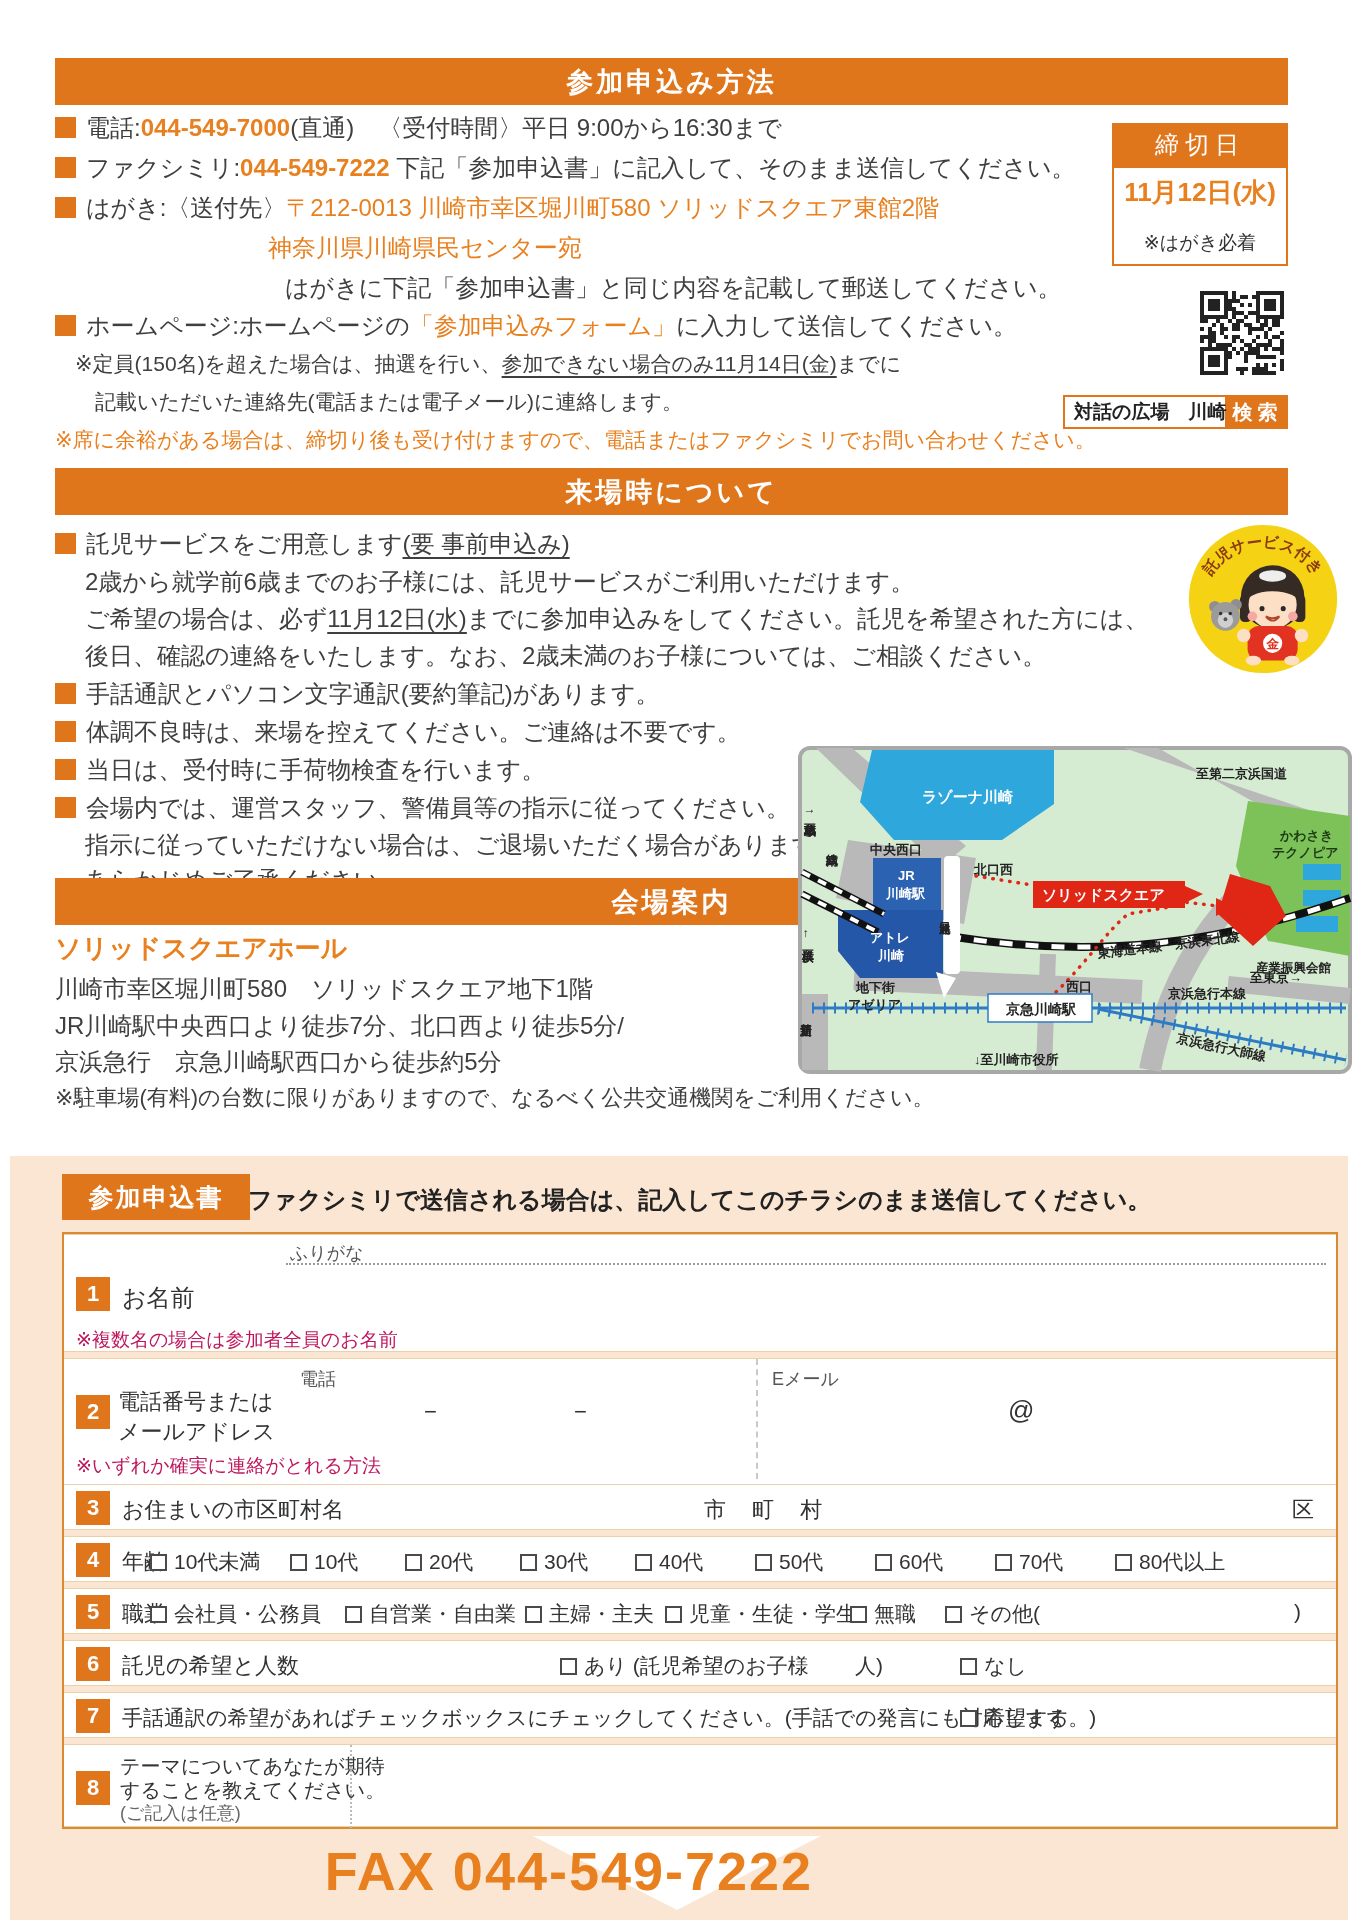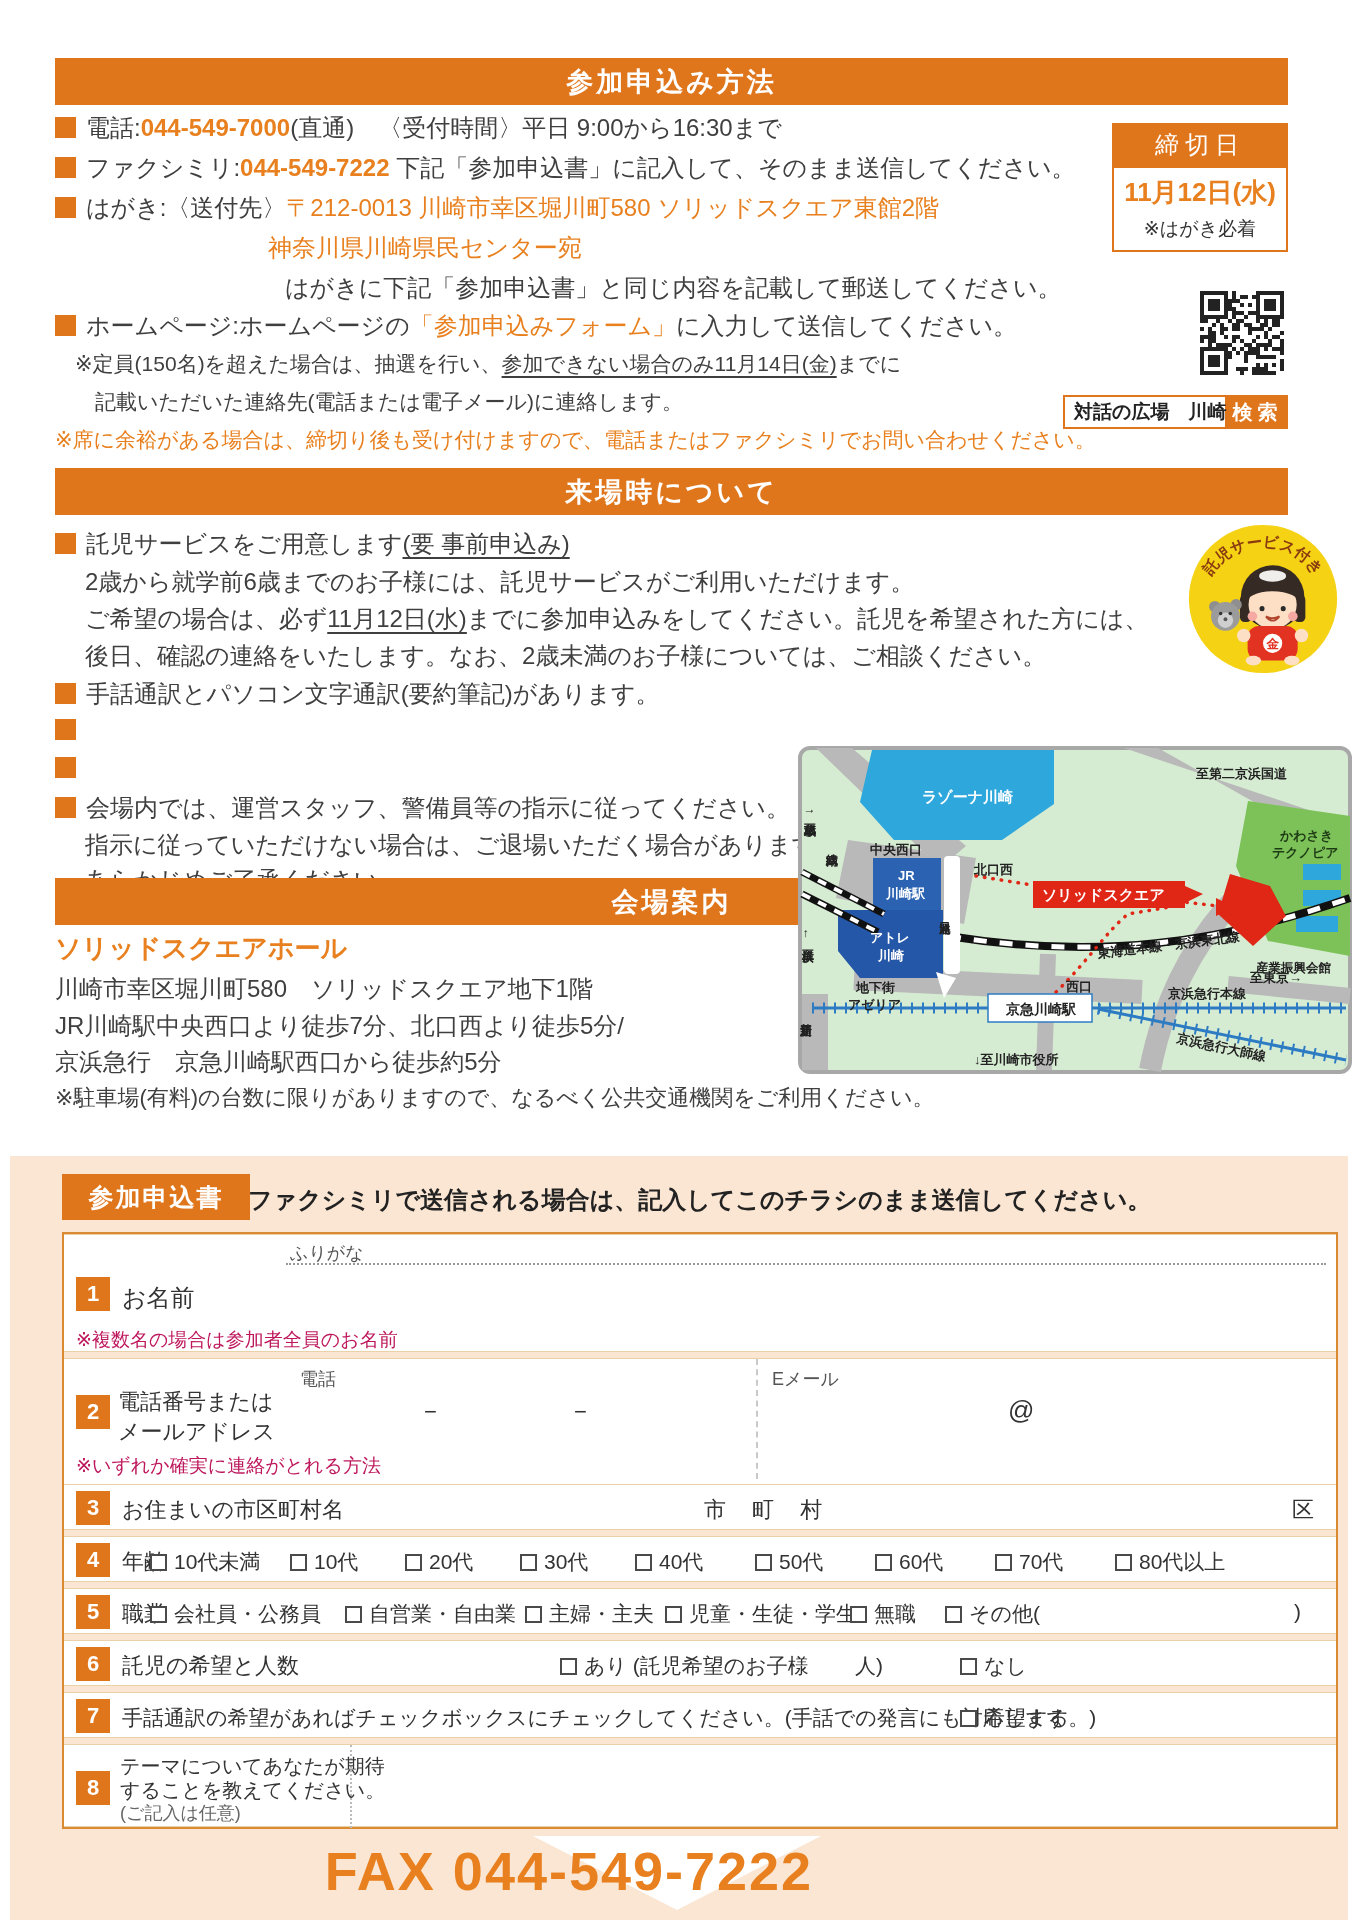--- a/index.html
+++ b/index.html
@@ -11,21 +11,21 @@
 .line{position:absolute;font-size:24px;font-weight:500;white-space:nowrap;color:#3f3f3f}
 .bullet{display:inline-block;width:21px;height:21px;background:#e0761c;margin-right:10px;vertical-align:-2px}
 .onum{color:#e8801f;font-weight:700}
 .otext{color:#e8801f}
 .u{text-decoration:underline;text-underline-offset:5px;text-decoration-thickness:2px}
 .n21{font-size:21px}
 .deadbox{position:absolute;left:1112px;top:123px;width:176px}
 .deadhead{background:#e0761c;color:#fff;font-size:24px;font-weight:400;letter-spacing:6px;text-align:center;padding:6px 0 5px}
 .deadbody{background:#fff;border:2px solid #e0761c;text-align:center;padding:7px 0 8px}
 .deaddate{color:#e8801f;font-size:26px;font-weight:700;white-space:nowrap}
-.deadnote{color:#333;font-size:19px;margin-top:6px}
+.deadnote{color:#333;font-size:19px;margin-top:20px}
 .search{position:absolute;left:1063px;top:395px;height:34px;display:flex}
 .sbox{width:164px;border:2px solid #e0761c;background:#fff;font-size:19px;font-weight:600;color:#222;
       display:flex;align-items:center;padding-left:9px;white-space:nowrap}
 .sbtn{width:61px;background:#e0761c;color:#fff;font-size:20px;font-weight:700;letter-spacing:5px;
       display:flex;align-items:center;justify-content:center}
 .peach{position:absolute;left:10px;top:1156px;width:1338px;height:764px;background:#fae6d3}
 .formtitle{position:absolute;left:62px;top:1174px;width:188px;height:46px;background:#e0761c;color:#fff;
       font-size:25px;font-weight:700;display:flex;align-items:center;justify-content:center;letter-spacing:2px}
 .instr{position:absolute;left:248px;top:1184px;font-size:24px;font-weight:600;color:#222;white-space:nowrap}
 .ftable{position:absolute;left:62px;top:1232px;width:1276px;height:597px;background:#fae6d3;border:2px solid #d98a33}
@@ -110,24 +110,24 @@
 </div>
 <div class="line" style="left:85px;top:566px">2歳から就学前6歳までのお子様には、託児サービスがご利用いただけます。</div>
 <div class="line" style="left:85px;top:603px">
   <span>ご希望の場合は、必ず</span><span class="u">11月12日(水)</span><span>までに参加申込みをしてください。託児を希望された方には、</span>
 </div>
 <div class="line" style="left:85px;top:640px">後日、確認の連絡をいたします。なお、2歳未満のお子様については、ご相談ください。</div>
 <div class="line" style="left:55px;top:678px">
   <span class="bullet"></span><span>手話通訳とパソコン文字通訳(要約筆記)があります。</span>
 </div>
 <div class="line" style="left:55px;top:716px">
-  <span class="bullet"></span>
+  <span class="bullet"></span><span>体調不良時は、来場を控えてください。ご連絡は不要です。</span>
 </div>
 <div class="line" style="left:55px;top:754px">
-  <span class="bullet"></span>
+  <span class="bullet"></span><span>当日は、受付時に手荷物検査を行います。</span>
 </div>
 <div class="line" style="left:55px;top:792px">
   <span class="bullet"></span><span>会場内では、運営スタッフ、警備員等の指示に従ってください。</span>
 </div>
 <div class="line" style="left:85px;top:829px">指示に従っていただけない場合は、ご退場いただく場合がありますので、</div>
 <div class="line" style="left:85px;top:864px">あらかじめご了承ください。</div>
 
 <svg class="abs" style="left:1186px;top:522px" width="154" height="154" viewBox="0 0 160 160">
   <circle cx="80" cy="80" r="77" fill="#f5d214"></circle>
 

